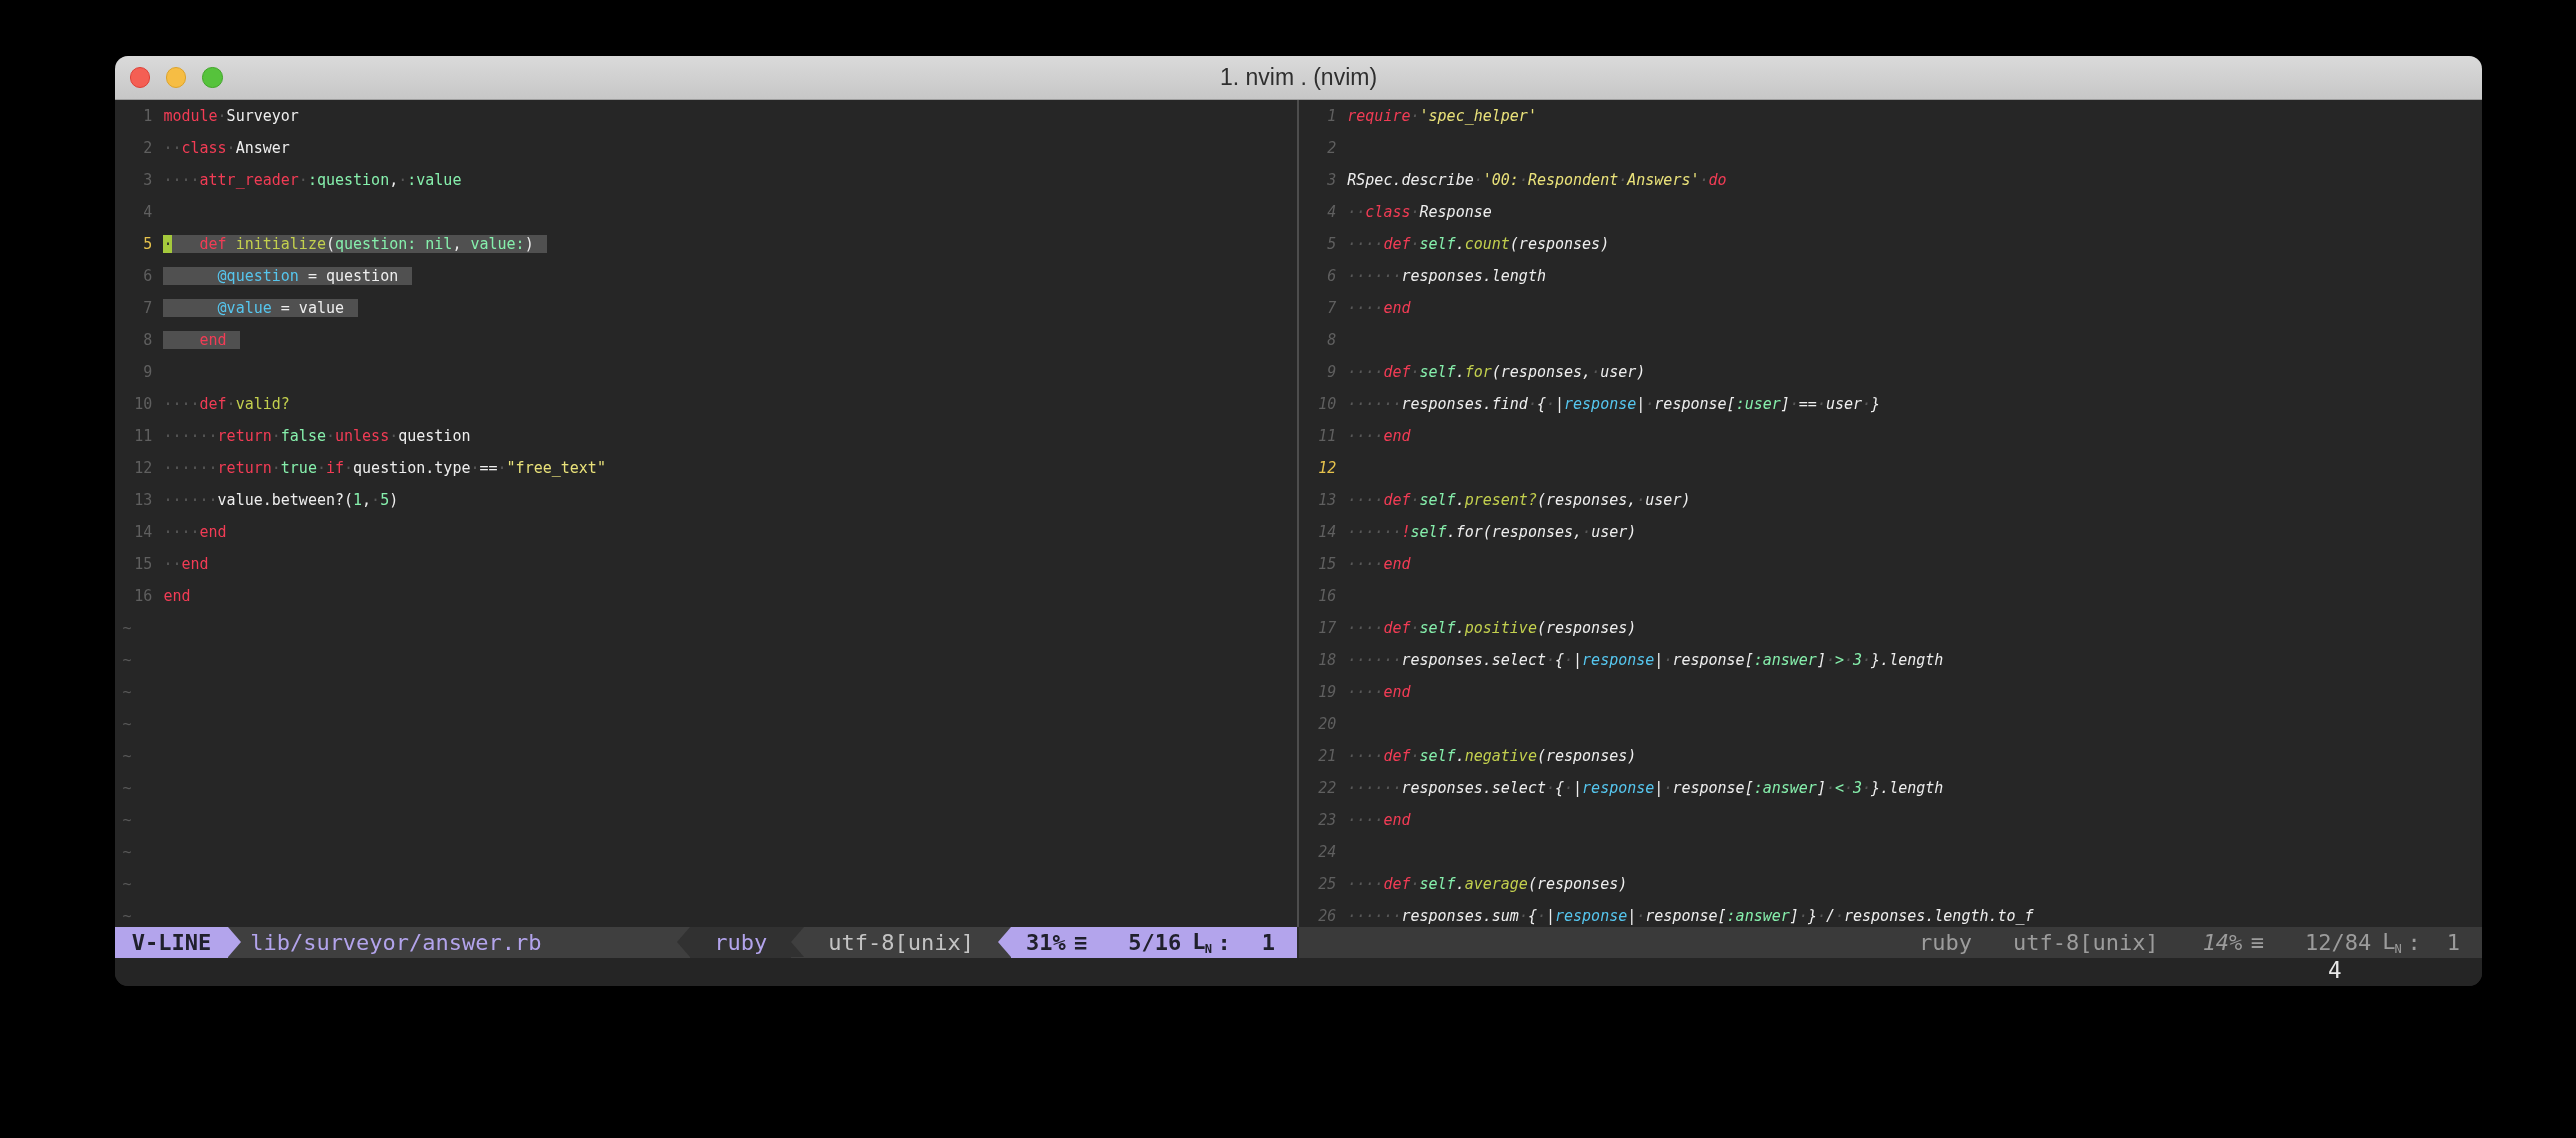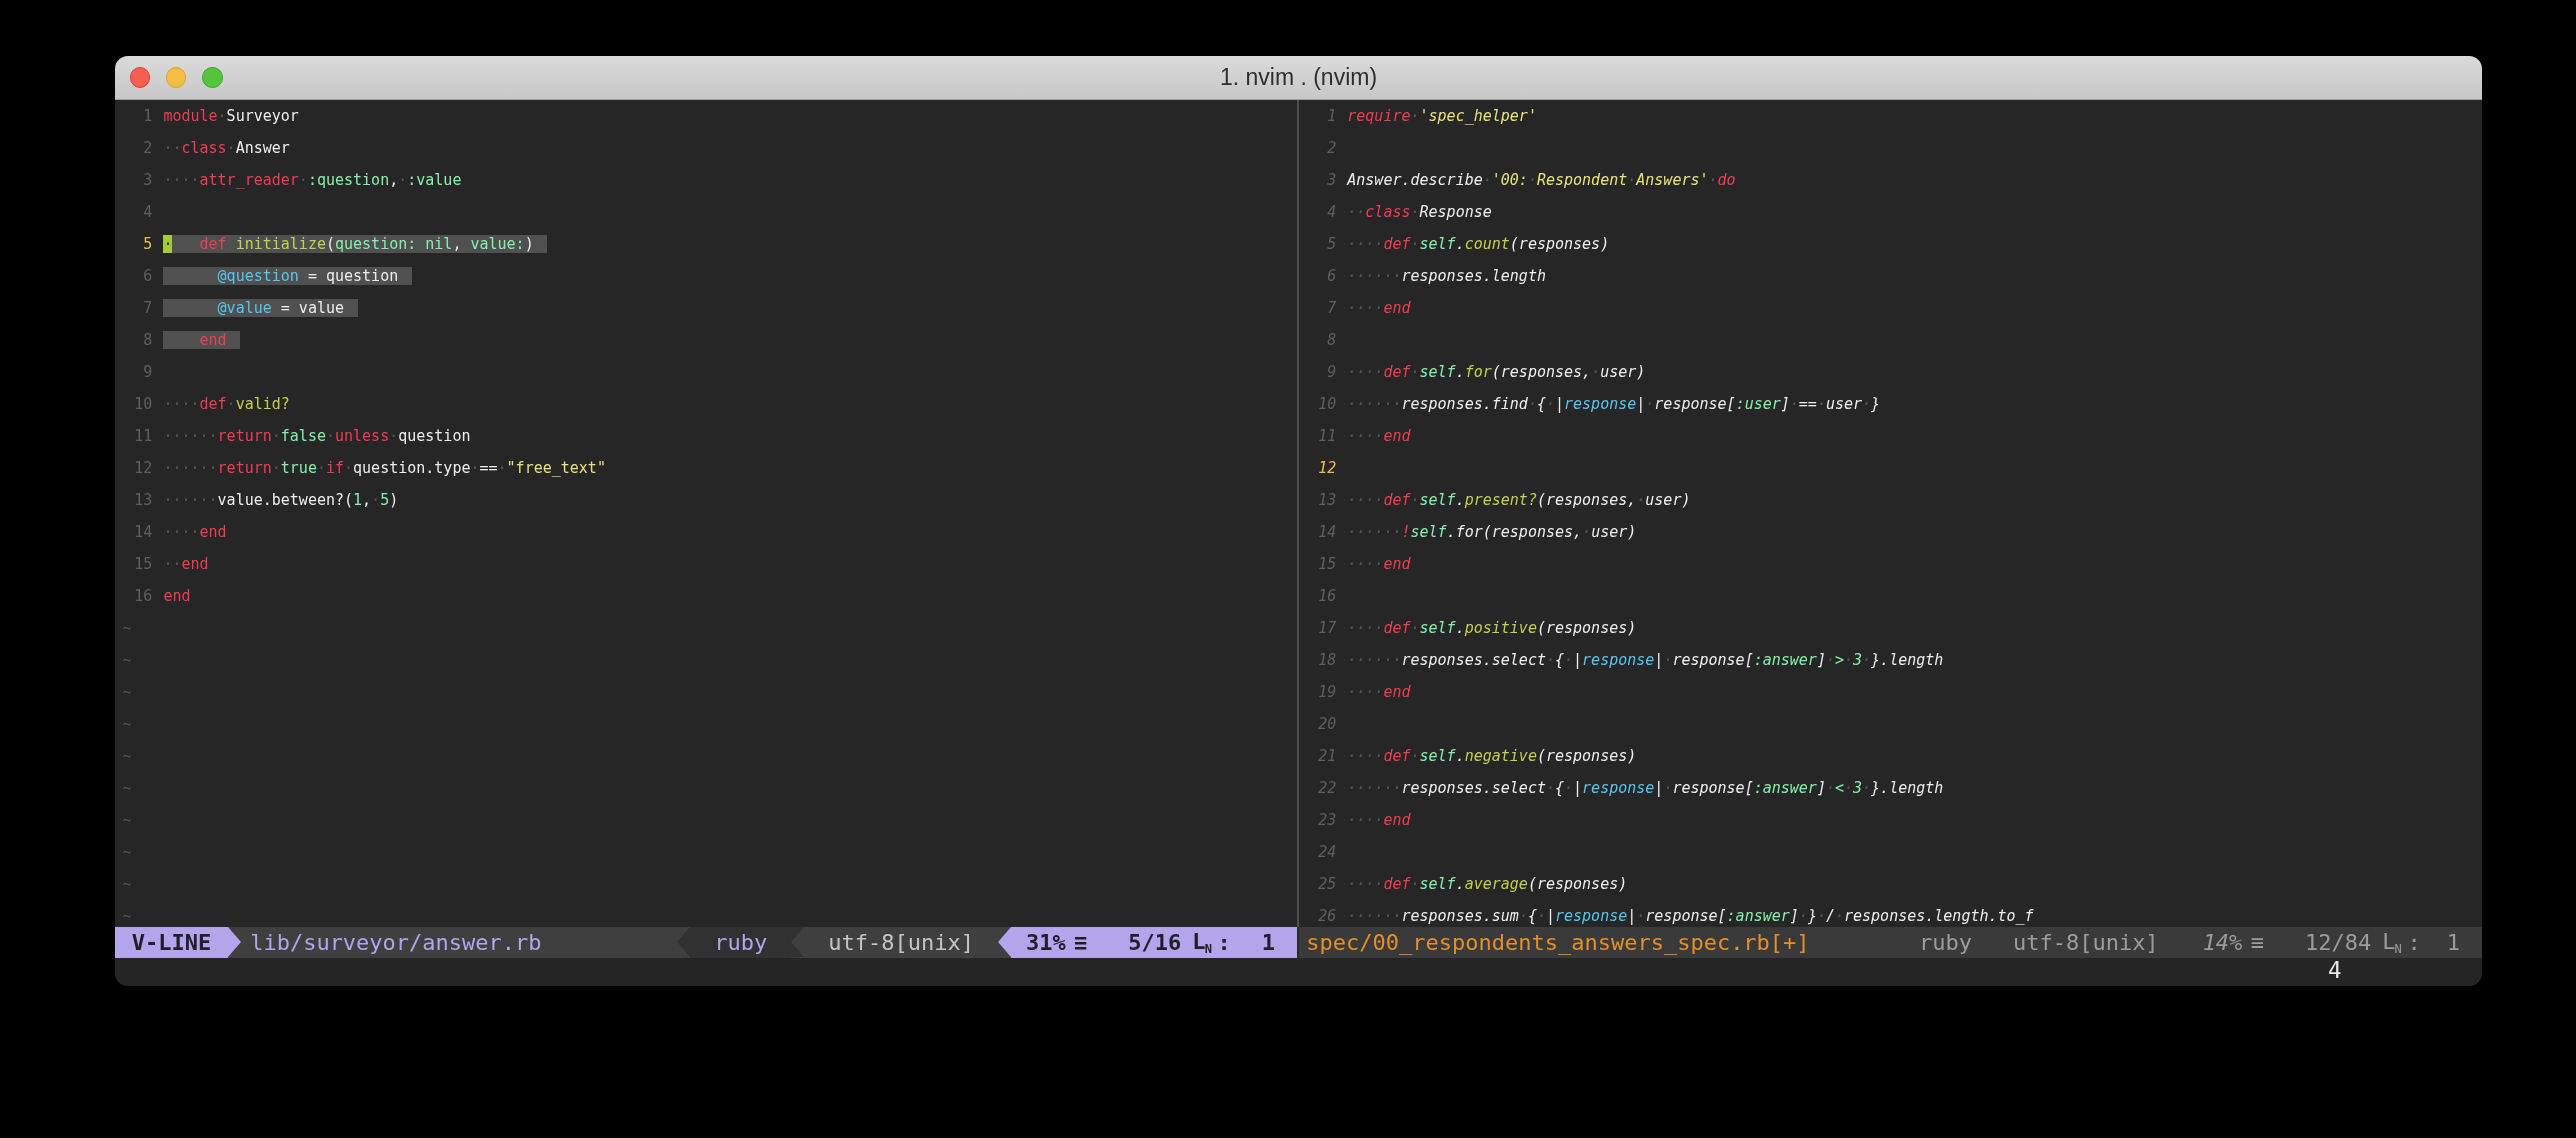--- a/index.html
+++ b/index.html
@@ -113,21 +113,21 @@
           <div class="line"><span class="tilde">~</span></div>
           <div class="line"><span class="tilde">~</span></div>
           <div class="line"><span class="tilde">~</span></div>
           <div class="line"><span class="tilde">~</span></div>
           <div class="line"><span class="tilde">~</span></div>
         </div>
       <div class="divider"></div>
       <div class="pane rp" id="pane-right">
           <div class="line"><span class="num">1</span><span class="tok-r">require</span><span class="ws">·</span><span class="tok-y">'spec_helper'</span></div>
           <div class="line"><span class="num">2</span></div>
-          <div class="line"><span class="num">3</span><span class="tok-w">Answer.describe</span><span class="ws">·</span><span class="tok-y">'00:</span><span class="ws">·</span><span class="tok-y">Respondent</span><span class="ws">·</span><span class="tok-y">Answers'</span><span class="ws">·</span><span class="tok-r">do</span></div>
+          <div class="line"><span class="num">3</span><span class="tok-w">RSpec.describe</span><span class="ws">·</span><span class="tok-y">'00:</span><span class="ws">·</span><span class="tok-y">Respondent</span><span class="ws">·</span><span class="tok-y">Answers'</span><span class="ws">·</span><span class="tok-r">do</span></div>
           <div class="line"><span class="num">4</span><span class="ws">··</span><span class="tok-r">class</span><span class="ws">·</span><span class="tok-w">Response</span></div>
           <div class="line"><span class="num">5</span><span class="ws">····</span><span class="tok-r">def</span><span class="ws">·</span><span class="tok-p">self</span><span class="tok-w">.</span><span class="tok-g">count</span><span class="tok-w">(responses)</span></div>
           <div class="line"><span class="num">6</span><span class="ws">······</span><span class="tok-w">responses.length</span></div>
           <div class="line"><span class="num">7</span><span class="ws">····</span><span class="tok-r">end</span></div>
           <div class="line"><span class="num">8</span></div>
           <div class="line"><span class="num">9</span><span class="ws">····</span><span class="tok-r">def</span><span class="ws">·</span><span class="tok-p">self</span><span class="tok-w">.</span><span class="tok-g">for</span><span class="tok-w">(responses,</span><span class="ws">·</span><span class="tok-w">user)</span></div>
           <div class="line"><span class="num">10</span><span class="ws">······</span><span class="tok-w">responses.find</span><span class="ws">·</span><span class="tok-w">{</span><span class="ws">·</span><span class="tok-w">|</span><span class="tok-c">response</span><span class="tok-w">|</span><span class="ws">·</span><span class="tok-w">response[</span><span class="tok-p">:user</span><span class="tok-w">]</span><span class="ws">·</span><span class="tok-w">==</span><span class="ws">·</span><span class="tok-w">user</span><span class="ws">·</span><span class="tok-w">}</span></div>
           <div class="line"><span class="num">11</span><span class="ws">····</span><span class="tok-r">end</span></div>
           <div class="line"><span class="num numhl">12</span></div>
           <div class="line"><span class="num">13</span><span class="ws">····</span><span class="tok-r">def</span><span class="ws">·</span><span class="tok-p">self</span><span class="tok-w">.</span><span class="tok-g">present?</span><span class="tok-w">(responses,</span><span class="ws">·</span><span class="tok-w">user)</span></div>
@@ -161,21 +161,20 @@
           <span>31%</span>
           <span class="pct-icon">≡</span>
           <span class="pos-frac">5/16</span>
           <span class="lnicon"><span>L</span><span class="ln-n">N</span></span>
           <span class="colon">:</span>
           <span class="colno">1</span>
         </span>
       </div>
       <div class="bar-gap"></div>
       <div class="bar-right">
-        <span class="rb-file">spec/00_respondents_answers_spec.rb[+]</span>
         <span class="rb-ft">ruby</span>
         <span class="rb-enc">utf-8[unix]</span>
         <span class="rb-pct">14%</span>
         <span class="rb-pcticon">≡</span>
         <span class="rb-pos">12/84</span>
         <span class="lnicon rb-ln"><span>L</span><span class="ln-n">N</span></span>
         <span class="rb-colon">:</span>
         <span class="rb-col">1</span>
       </div>
     </div>

